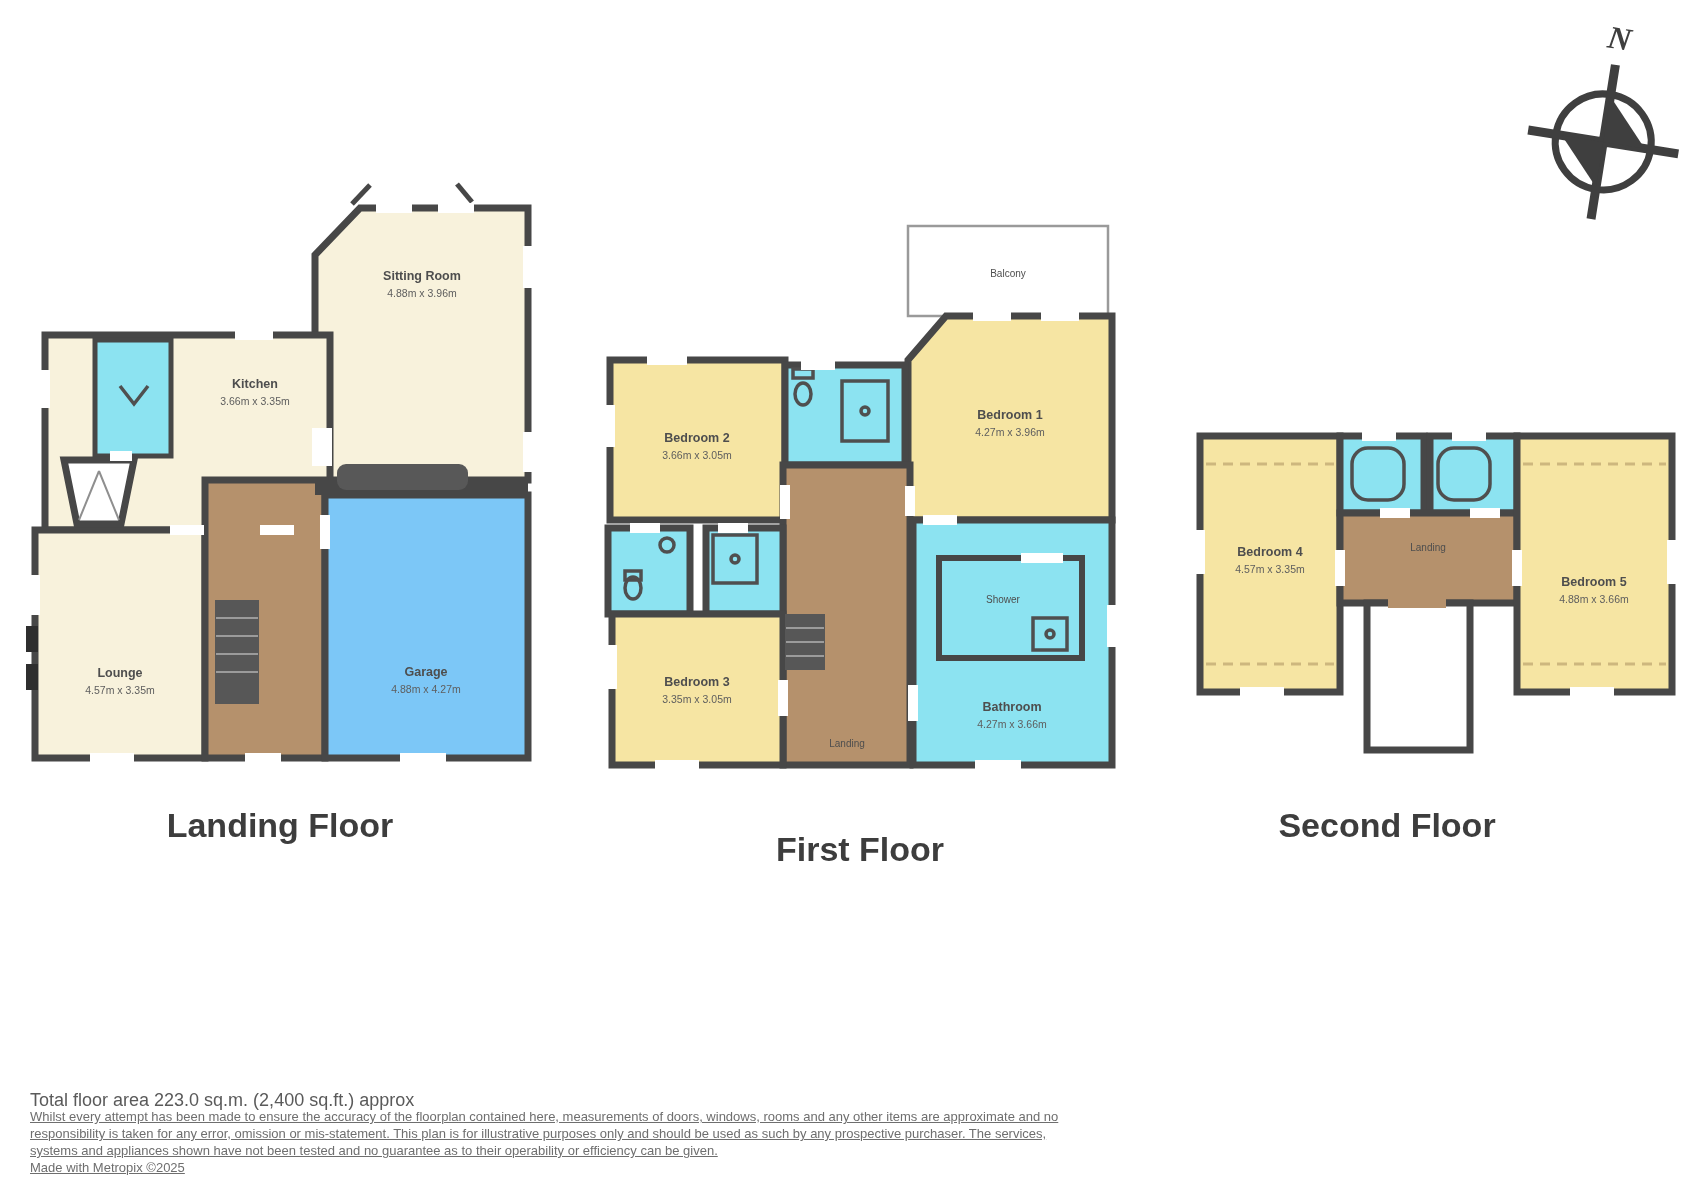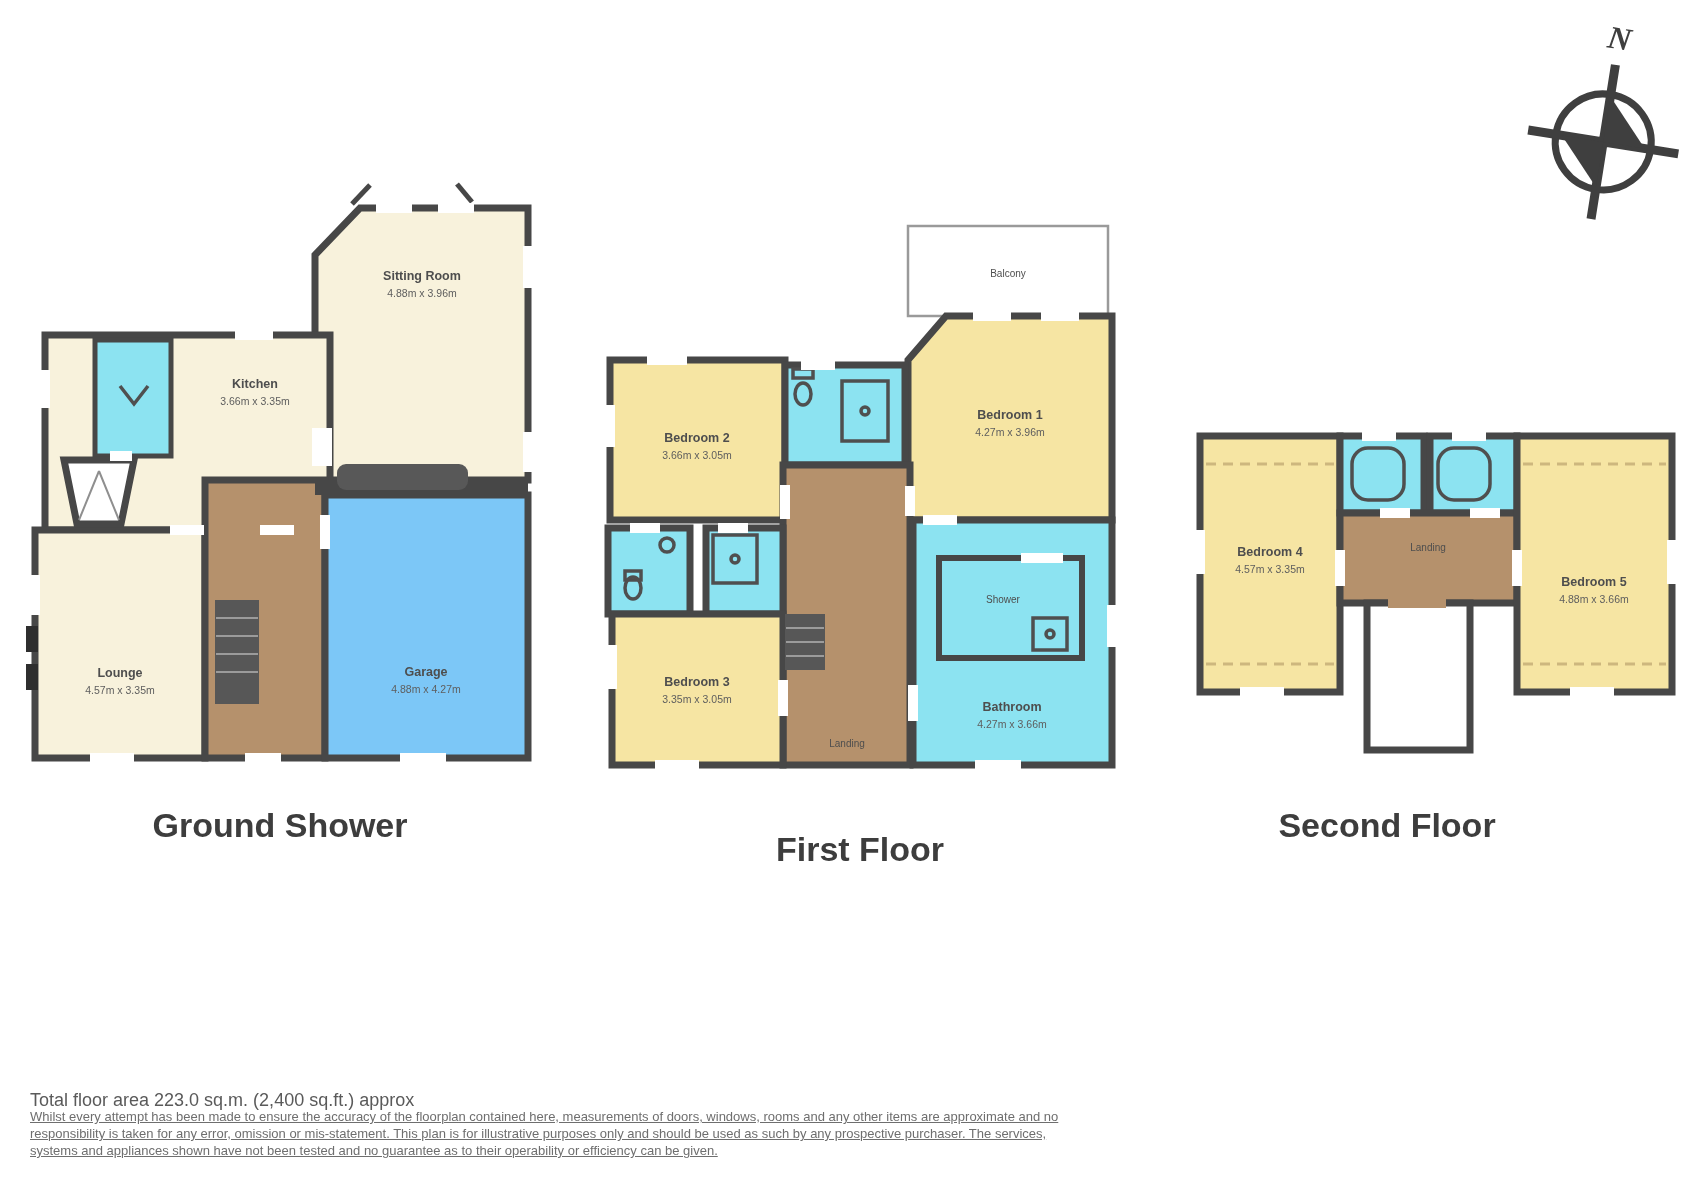--- a/index.html
+++ b/index.html
@@ -205,22 +205,23 @@
   <svg style="left:1512px;top:2px;" width="184" height="240" viewBox="0 0 184 240">
     <g transform="rotate(9 92 135)">
       <text class="compass-n" x="92" y="46">N</text>
       <circle cx="92" cy="140" r="48" fill="none" stroke="#3f3f3f" stroke-width="7"></circle>
       <path d="M92,62 V218 M16,140 H168" stroke="#3f3f3f" stroke-width="9" fill="none"></path>
       <polygon points="92,140 92,94 134,140" fill="#3f3f3f"></polygon>
       <polygon points="92,140 92,186 50,140" fill="#3f3f3f"></polygon>
     </g>
   </svg>
 
-  <div class="floor-title" style="left:280px;top:806px;">Ground Shower</div>
+  <div class="floor-title" style="left:280px;top:806px;">Landing Floor</div>
   <div class="floor-title" style="left:860px;top:806px;margin-top:24px;">First Floor</div>
   <div class="floor-title" style="left:1387px;top:806px;">Second Floor</div>
 
   <div class="area-line">Total floor area 223.0 sq.m. (2,400 sq.ft.) approx</div>
   <div class="footer-block">
     <p>Whilst every attempt has been made to ensure the accuracy of the floorplan contained here, measurements of doors, windows, rooms and any other items are approximate and no responsibility is taken for any error, omission or mis-statement. This plan is for illustrative purposes only and should be used as such by any prospective purchaser. The services, systems and appliances shown have not been tested and no guarantee as to their operability or efficiency can be given.</p>
+    <p>Made with Metropix ©2025</p>
   </div>
 
 </div>
 
 </body></html>

